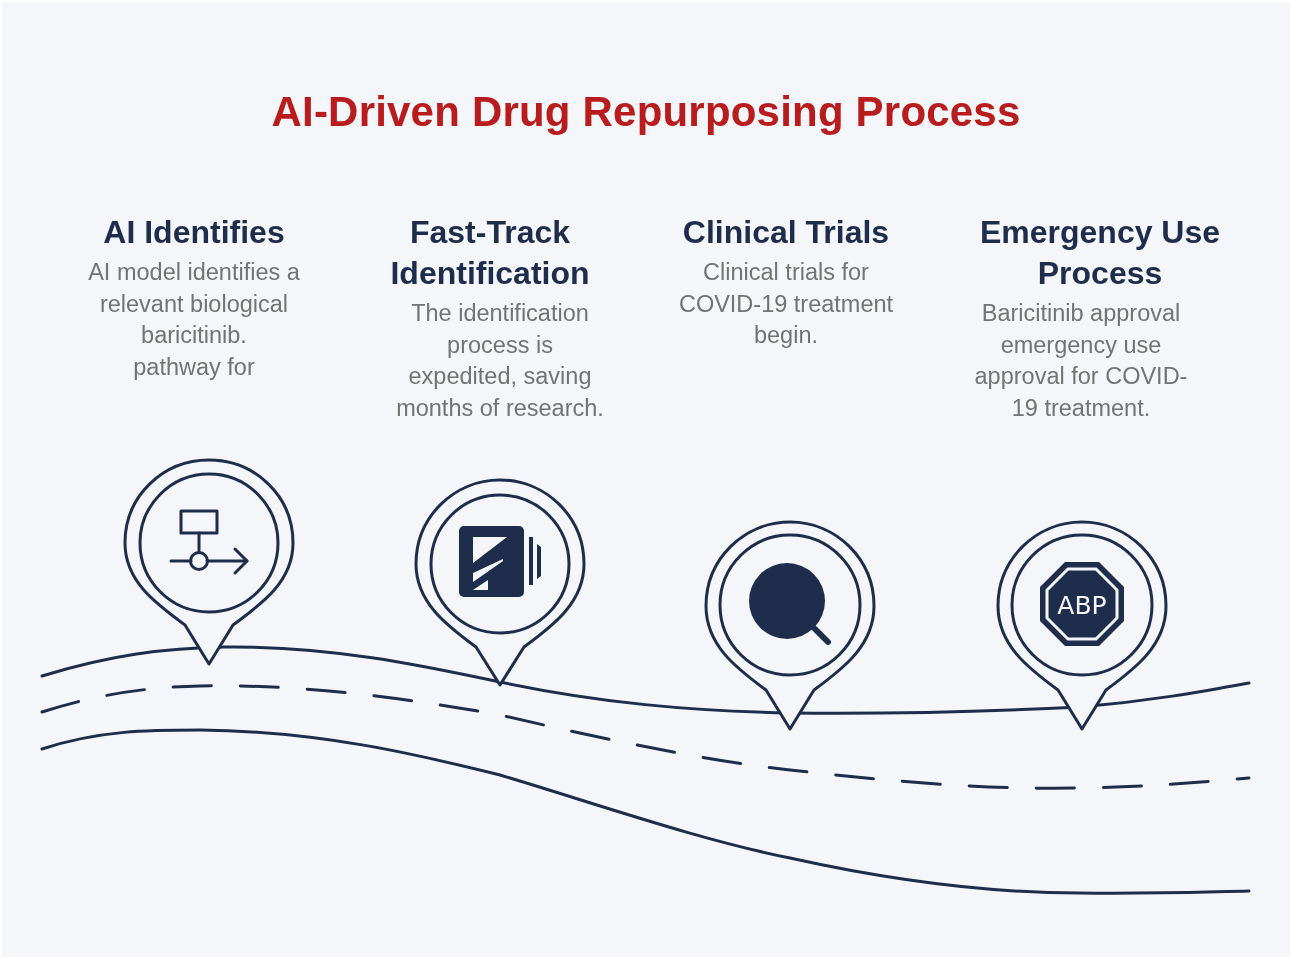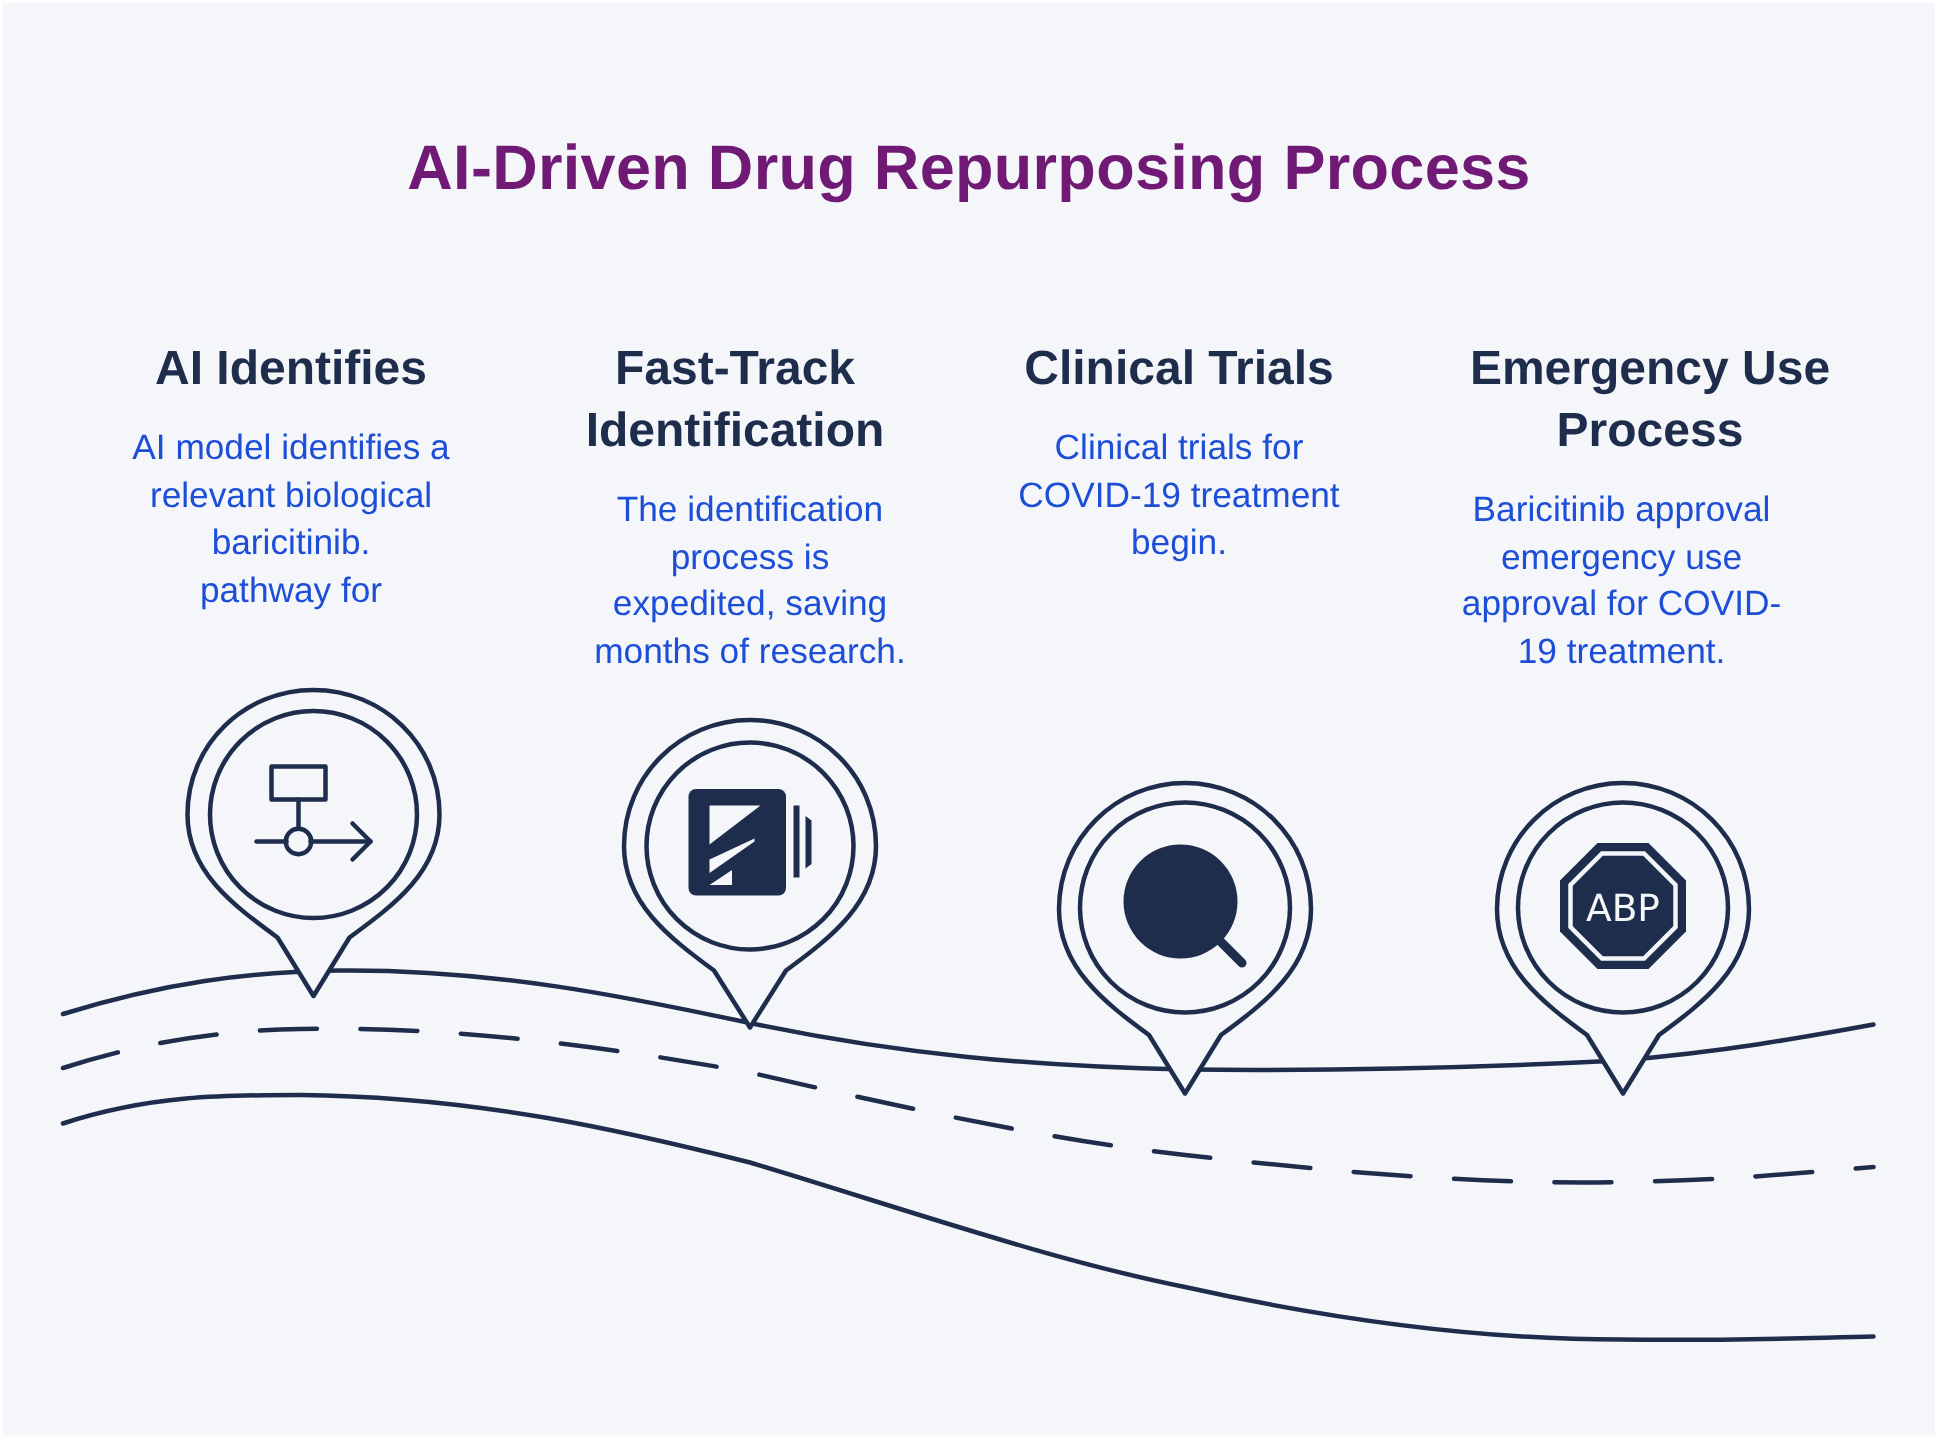--- a/index.html
+++ b/index.html
@@ -7,30 +7,30 @@
     width: 1292px; height: 959px; overflow: hidden;
     background: #ffffff;
     font-family: "Liberation Sans", sans-serif;
   }
   .canvas {
     position: absolute; left: 2px; top: 2px; width: 1288px; height: 955px;
     background: #f4f6f9;
   }
   .title {
     position: absolute; left: 0; top: 88px; width: 1292px; text-align: center;
-    font-size: 42px; font-weight: bold; color: #701a75; letter-spacing: 0.2px;
+    font-size: 42px; font-weight: bold; color: #b91c1c; letter-spacing: 0.2px;
   }
   .step-text {
     position: absolute; top: 208px; width: 260px; text-align: center; color: #1f2d4d;
   }
   .step-title {
-    font-size: 32px; font-weight: bold; line-height: 41px; margin: 17px;
+    font-size: 32px; font-weight: bold; line-height: 41px; margin: 4px;
   }
   .step-desc {
-    font-size: 23.5px; line-height: 31.5px; color: #1d4ed8;
+    font-size: 23.5px; line-height: 31.5px; color: #737373;
   }
   svg.road { position: absolute; left: 0; top: 0; }
 </style>
 </head>
 <body>
 
 <div class="canvas"></div>
 
 <div class="title">AI-Driven Drug Repurposing Process</div>
 

